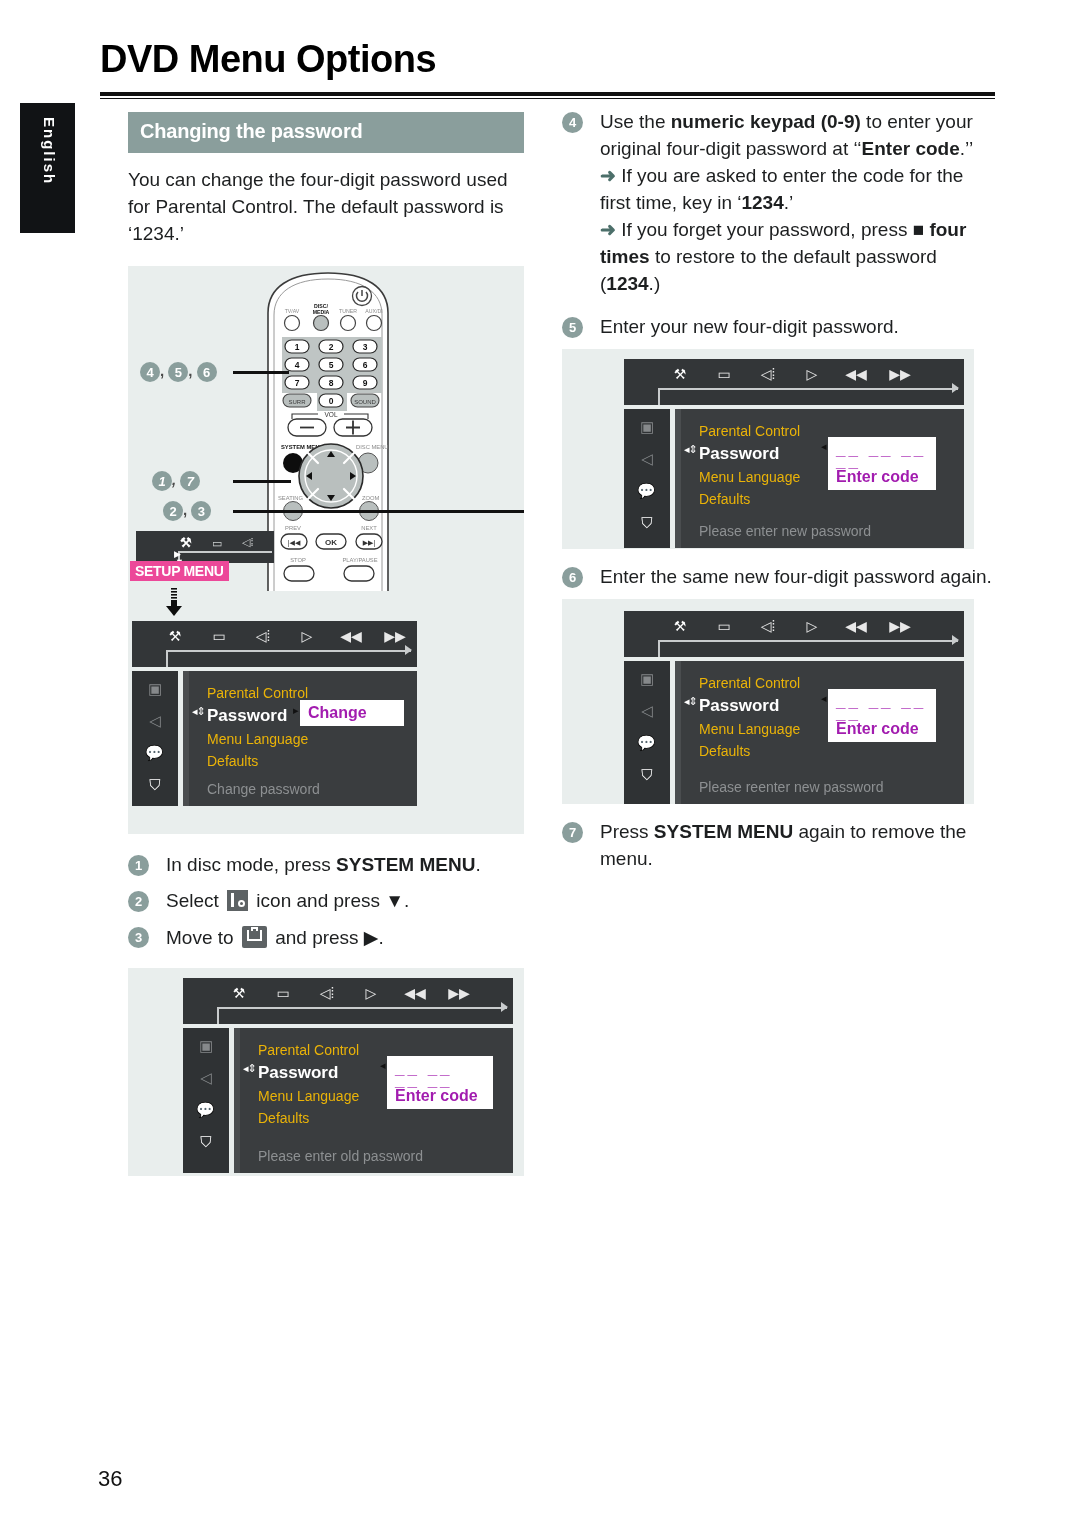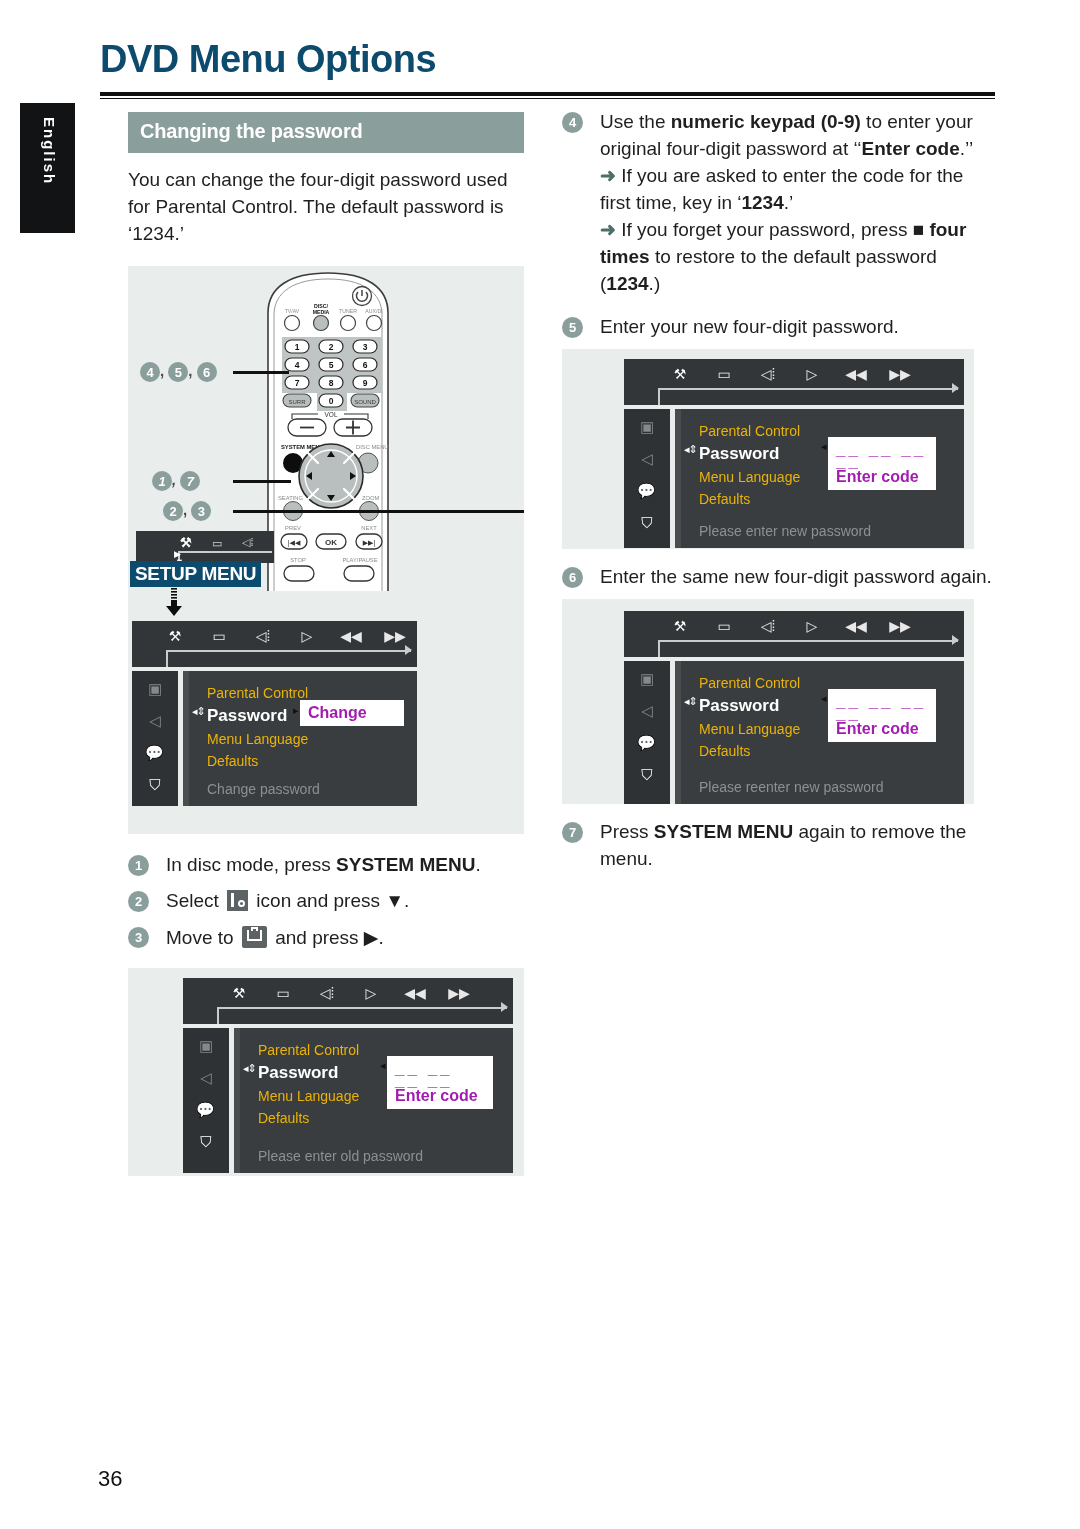--- a/index.html
+++ b/index.html
@@ -18,21 +18,21 @@
   .lang-tab span{
     display:block;color:#fff;font-weight:bold;font-size:15px;
     letter-spacing:2px;
     transform:rotate(90deg);transform-origin:left top;
     position:absolute;left:38px;top:14px;white-space:nowrap;
   }
 
   
   .page-title{
     position:absolute;left:100px;top:38px;
-    font-size:38px;font-weight:bold;letter-spacing:-0.5px;color:#0c4a6e;
+    font-size:38px;font-weight:bold;letter-spacing:-0.5px;color:#000000;
   }
   .title-rule{
     position:absolute;left:100px;top:92px;width:895px;height:4px;background:#111;
   }
   .title-rule2{
     position:absolute;left:100px;top:98px;width:895px;height:1px;background:#111;
   }
 
   
   .col-left{position:absolute;left:128px;top:112px;width:396px;}
@@ -130,22 +130,22 @@
     font-weight:bold;font-size:16px;padding:4px 8px;
   }
   .osd-value .dashes{letter-spacing:3px;font-size:17px;display:block;line-height:12px;}
   .osd-value-caret{
     position:absolute;color:#111;font-size:11px;
   }
 
   
   .mini-osd{background:#333638;position:relative;}
   .setup-label{
-    position:absolute;background:#0c4a6e;color:#fff;font-weight:bold;
-    font-size:19px;padding:2px 5px;letter-spacing:-0.3px;
+    position:absolute;background:#ec4899;color:#fff;font-weight:bold;
+    font-size:14px;padding:2px 5px;letter-spacing:-0.3px;
   }
 
   .big-arrow{position:absolute;}
 
   
   .remote{position:absolute;}
   .cnum{
     display:inline-flex;width:20px;height:20px;border-radius:50%;background:#8a9e9c;
     color:#fff;font-size:13px;font-weight:bold;align-items:center;justify-content:center;
     vertical-align:middle;

